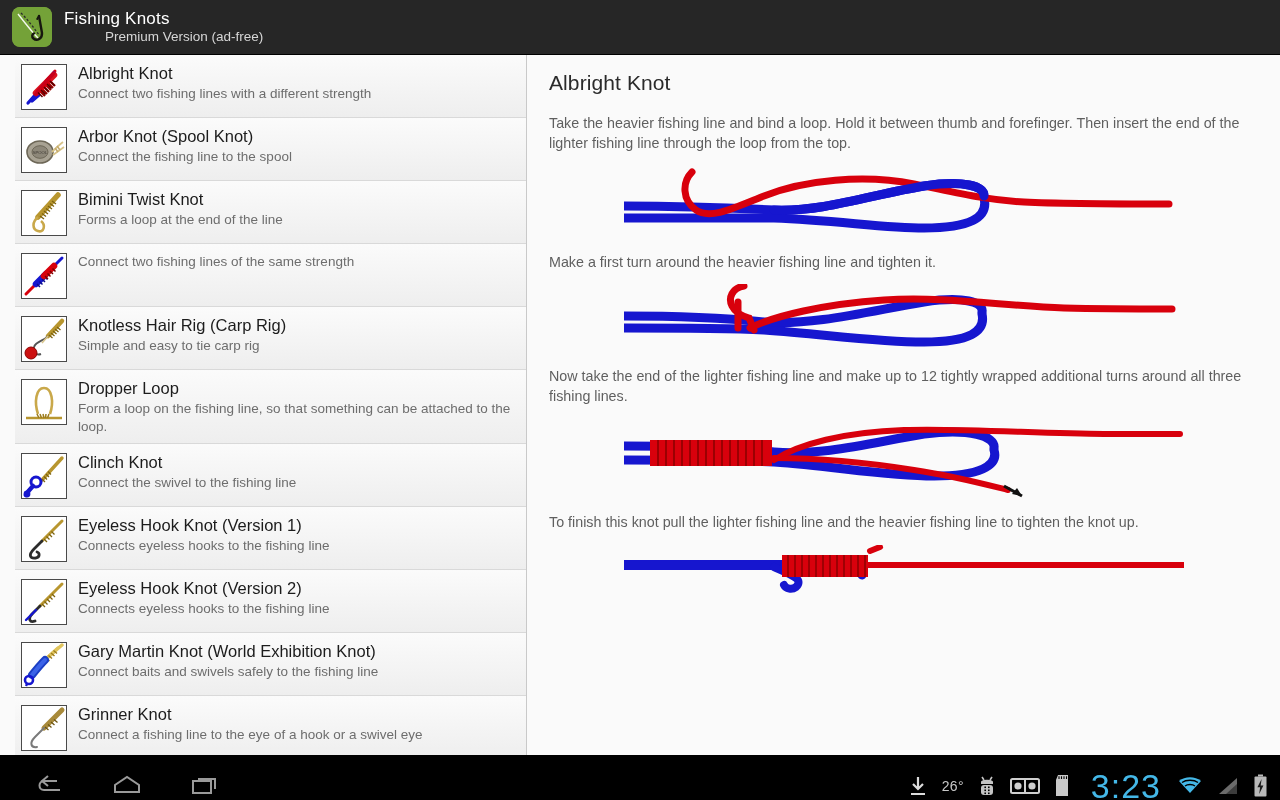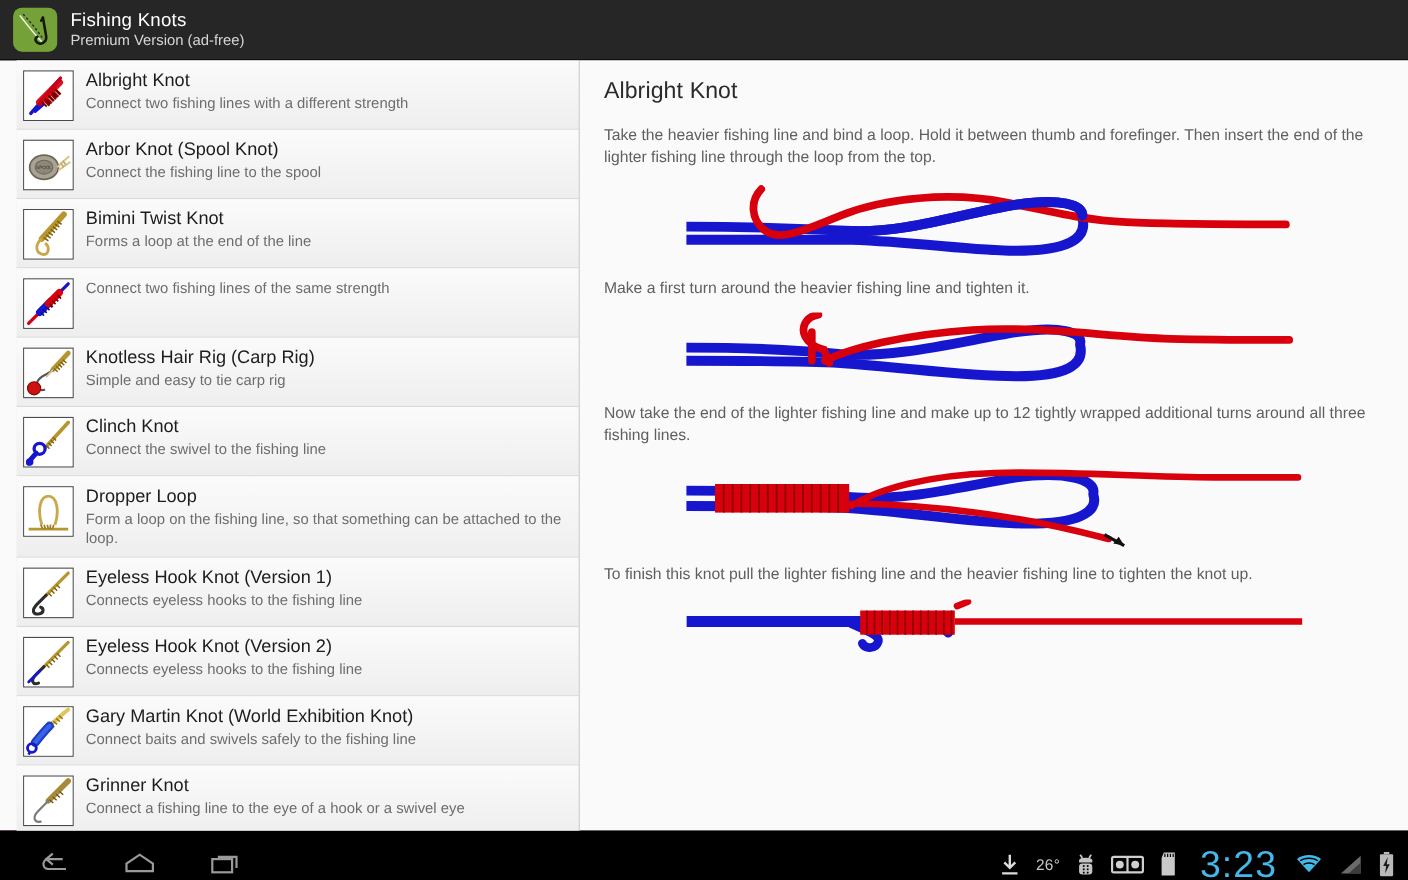--- a/index.html
+++ b/index.html
@@ -44,20 +44,21 @@
   .ab-text { margin-left: 12px; line-height: 1.05; }
   .ab-title {
     color: #ffffff;
     font-size: 17px;
     letter-spacing: .2px;
   }
   .ab-sub {
     color: #d6d6d6;
     font-size: 13.5px;
     margin-top: 2px;
+    margin-left: 41px;
   }
 
   
   .content {
     flex: 1 1 auto;
     display: flex;
     min-height: 0;
     background: #fafafa;
     padding-left: 15px;
   }
@@ -286,49 +287,49 @@
           <div class="row-text">
             <div class="row-title">Knotless Hair Rig (Carp Rig)</div>
             <div class="row-sub">Simple and easy to tie carp rig</div>
           </div>
         </div>
 
         <div class="knot-row">
           <div class="thumb">
             <svg viewBox="0 0 44 44">
               <rect width="44" height="44" fill="#fff"></rect>
-              <path d="M40 4 L20 26" stroke="#b8962f" stroke-width="3.4" stroke-linecap="round"></path>
-              <g stroke="#7d630f" stroke-width="1.3">
-                <path d="M20 25 l3 3 M22 22.5 l3 3 M24 20 l3 3 M26 17.5 l3 3"></path>
-              </g>
-              <circle cx="14" cy="28" r="5" fill="none" stroke="#1616cf" stroke-width="3"></circle>
-              <path d="M11 32 C7 36 5 39 4 41" stroke="#1616cf" stroke-width="4.5" stroke-linecap="round"></path>
-              <circle cx="5" cy="40" r="3.4" fill="#1616cf"></circle>
-            </svg>
-          </div>
-          <div class="row-text">
-            <div class="row-title">Clinch Knot</div>
-            <div class="row-sub">Connect the swivel to the fishing line</div>
-          </div>
-        </div>
-
-        <div class="knot-row">
-          <div class="thumb">
-            <svg viewBox="0 0 44 44">
-              <rect width="44" height="44" fill="#fff"></rect>
               <path d="M16 34 C12 22 14 8 22 8 C30 8 32 22 28 34" stroke="#c9a84a" stroke-width="2.6" fill="none"></path>
               <path d="M4 38 L40 38" stroke="#b8962f" stroke-width="2.6"></path>
               <g stroke="#9c7c1e" stroke-width="1.5">
                 <path d="M15 34 l2 4 M18 34 l1.5 4 M21 34 l1 4 M24 34 l-.5 4 M27 34 l-1.5 4"></path>
               </g>
             </svg>
           </div>
           <div class="row-text">
             <div class="row-title">Dropper Loop</div>
             <div class="row-sub">Form a loop on the fishing line, so that something can be attached to the loop.</div>
+          </div>
+        </div>
+
+        <div class="knot-row">
+          <div class="thumb">
+            <svg viewBox="0 0 44 44">
+              <rect width="44" height="44" fill="#fff"></rect>
+              <path d="M40 4 L20 26" stroke="#b8962f" stroke-width="3.4" stroke-linecap="round"></path>
+              <g stroke="#7d630f" stroke-width="1.3">
+                <path d="M20 25 l3 3 M22 22.5 l3 3 M24 20 l3 3 M26 17.5 l3 3"></path>
+              </g>
+              <circle cx="14" cy="28" r="5" fill="none" stroke="#1616cf" stroke-width="3"></circle>
+              <path d="M11 32 C7 36 5 39 4 41" stroke="#1616cf" stroke-width="4.5" stroke-linecap="round"></path>
+              <circle cx="5" cy="40" r="3.4" fill="#1616cf"></circle>
+            </svg>
+          </div>
+          <div class="row-text">
+            <div class="row-title">Clinch Knot</div>
+            <div class="row-sub">Connect the swivel to the fishing line</div>
           </div>
         </div>
 
         <div class="knot-row">
           <div class="thumb">
             <svg viewBox="0 0 44 44">
               <rect width="44" height="44" fill="#fff"></rect>
               <path d="M40 4 L20 24" stroke="#b8962f" stroke-width="3" stroke-linecap="round"></path>
               <g stroke="#7d630f" stroke-width="1.3">
                 <path d="M22 22 l3 3 M24.5 19.5 l3 3 M27 17 l3 3 M29.5 14.5 l3 3"></path>

